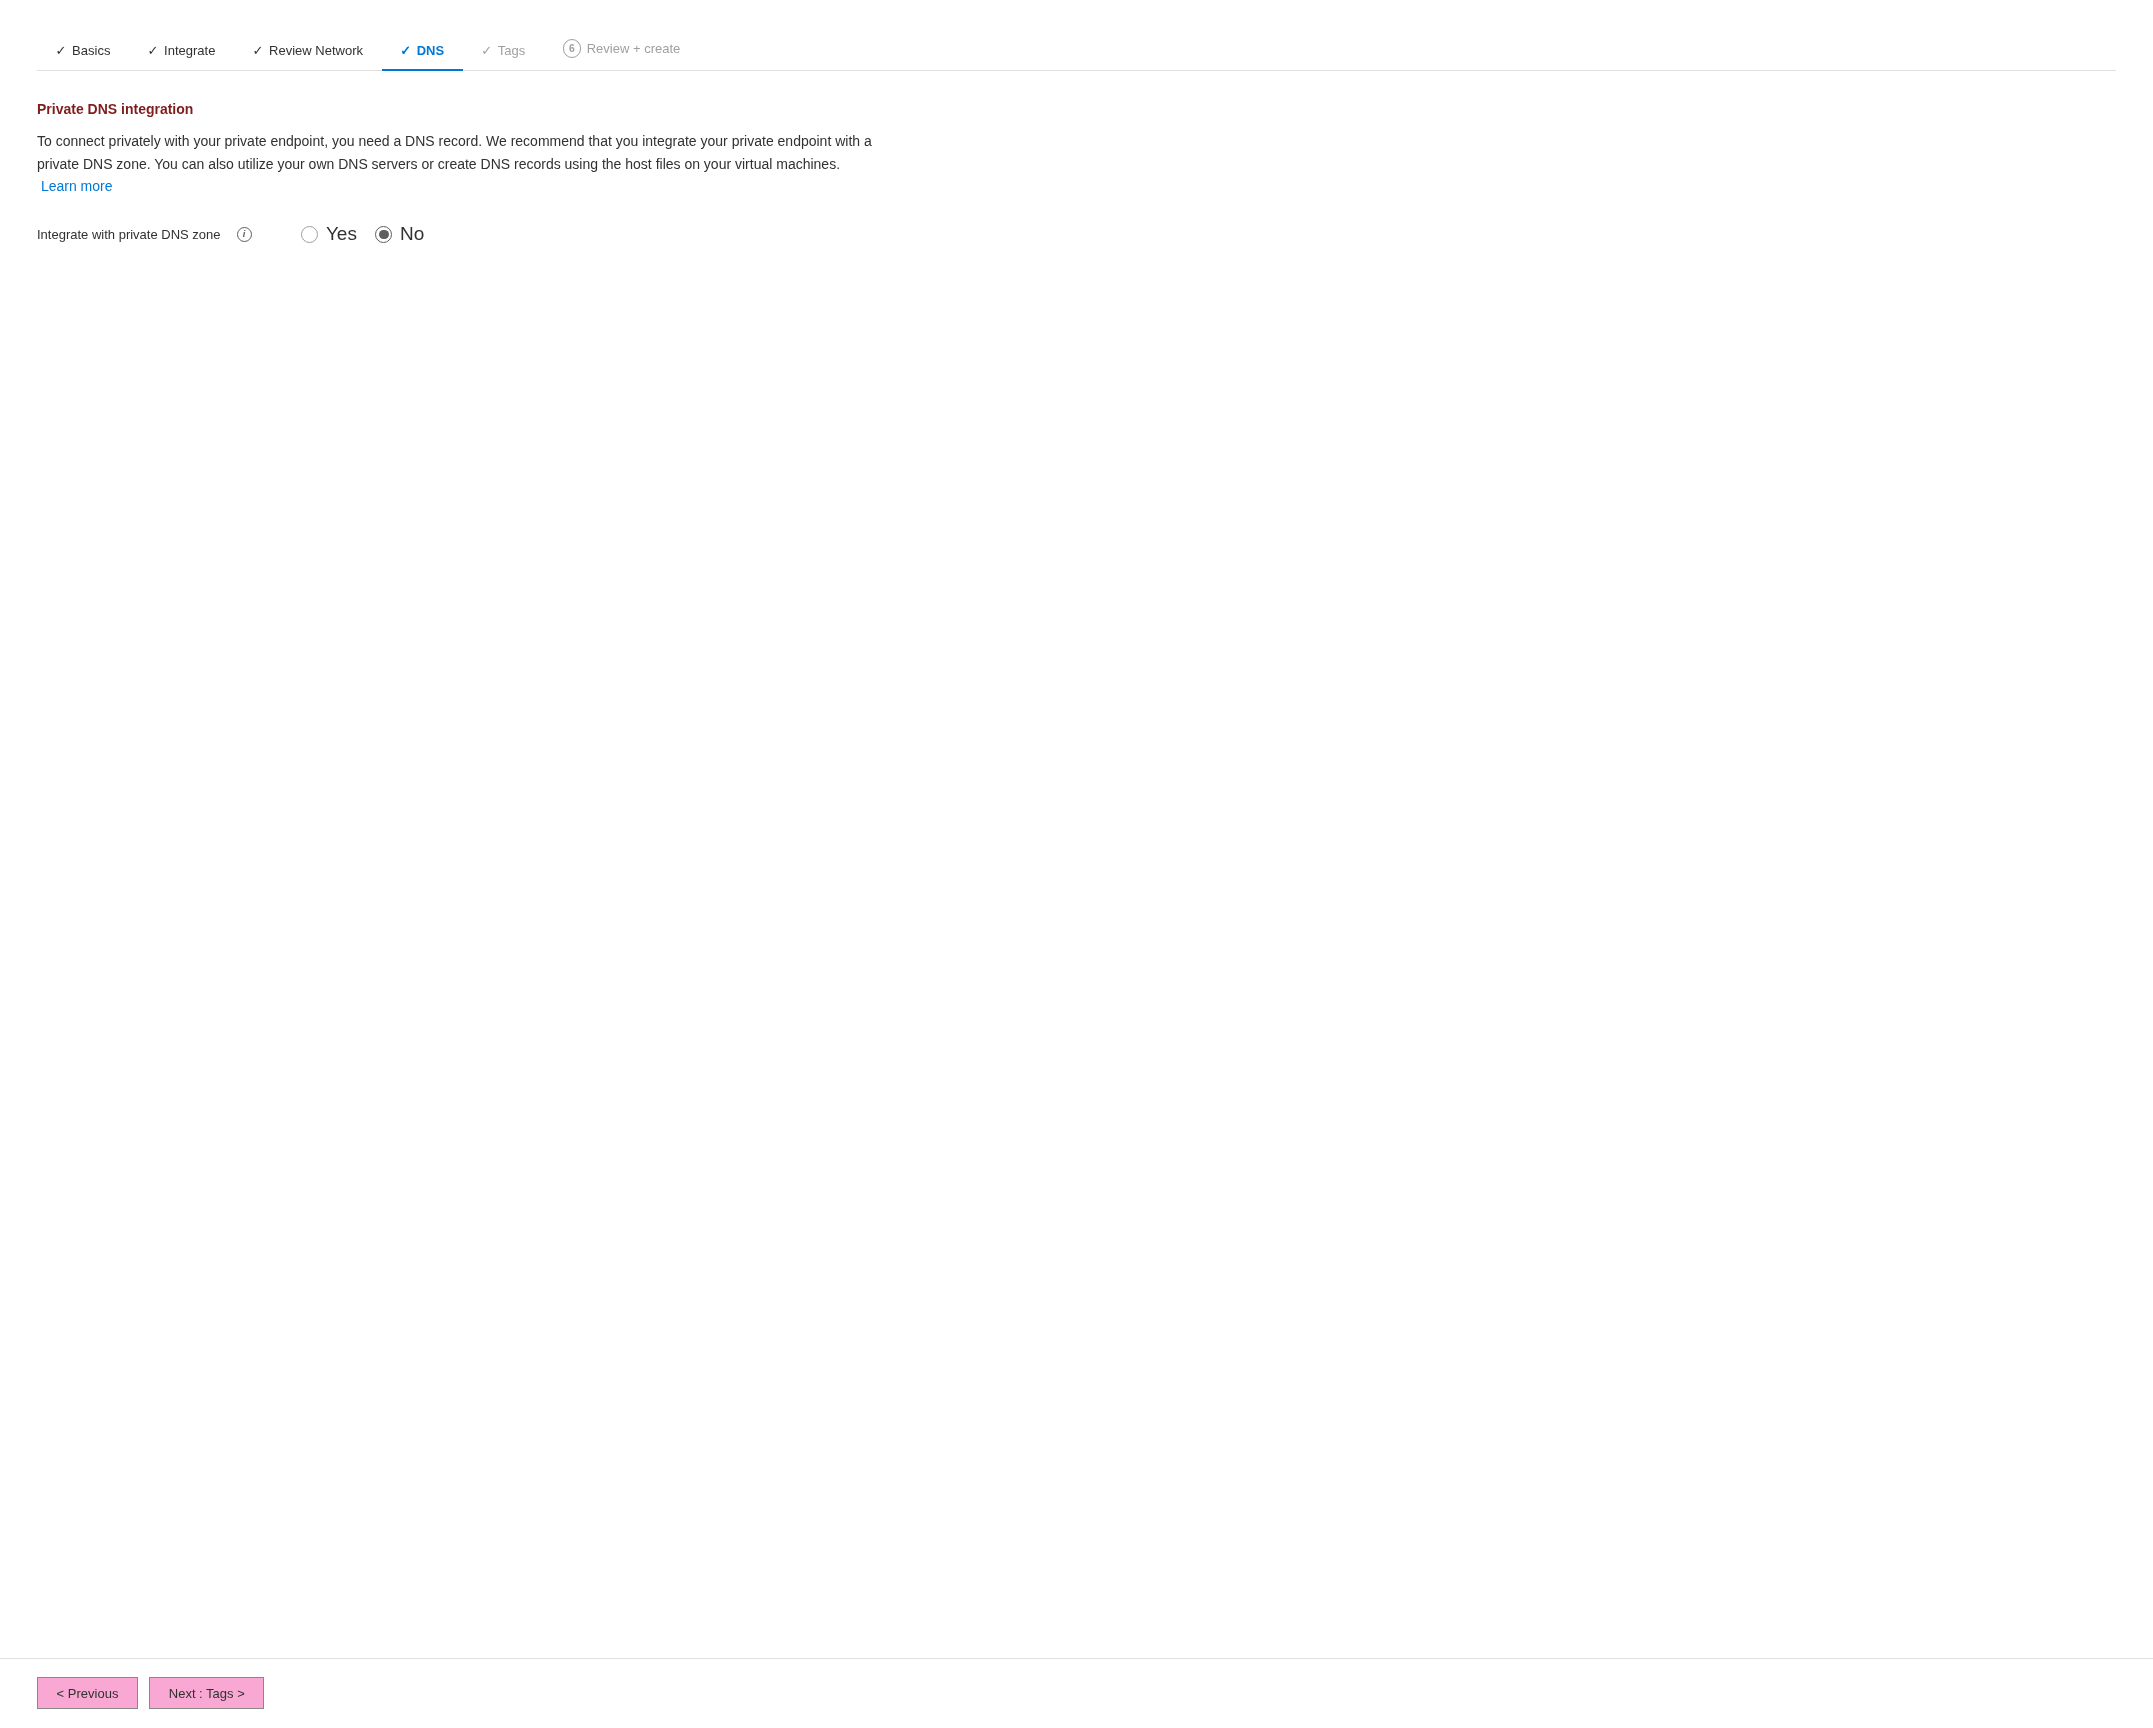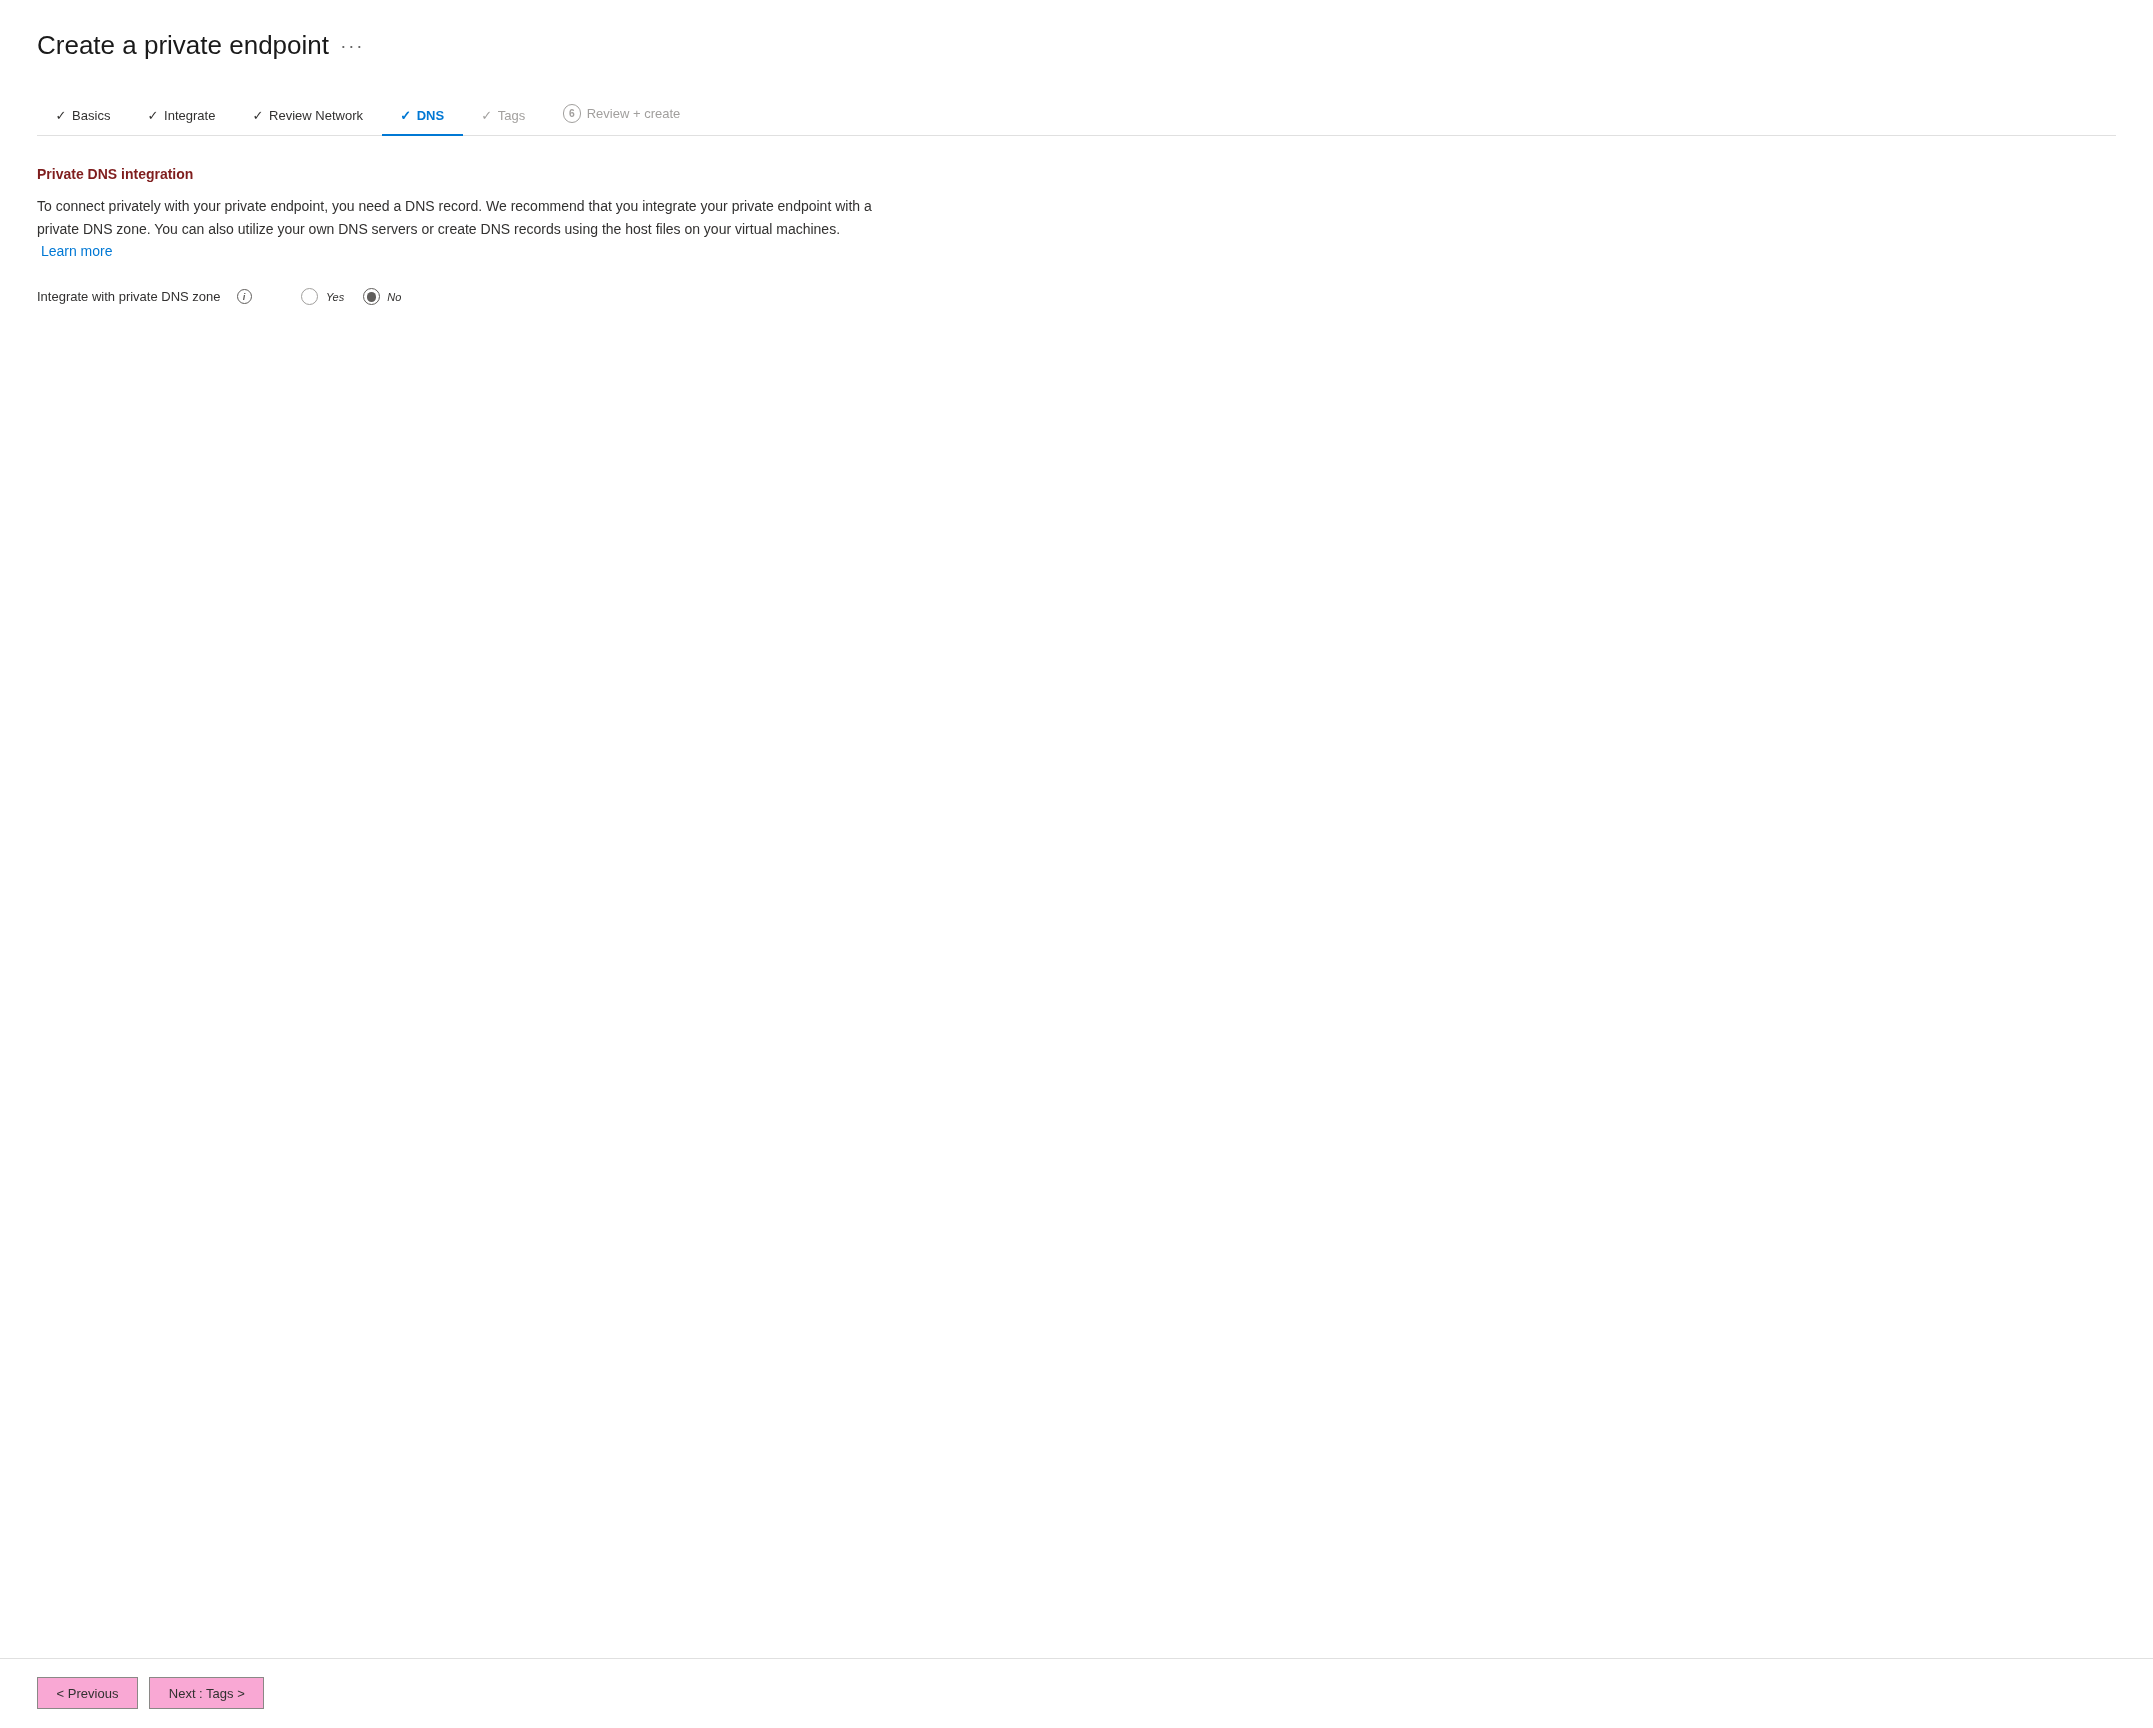--- a/index.html
+++ b/index.html
@@ -194,23 +194,22 @@
 
     .radio-circle.selected::after {
       content: '';
       width: 9.3px;
       height: 9.3px;
       border-radius: 50%;
       background: #605e5c;
     }
 
     .radio-label {
-      font-size: 11px;
-      color: #323130;
-      font-style: italic;
+      font-size: 19px;
+      color: #323130;
     }
 
     
     .footer {
       border-top: 0.9px solid #e0e0e0;
       padding: 18.6px 37px;
       display: flex;
       gap: 11.2px;
       background: #fff;
     }
@@ -223,24 +222,20 @@
       color: #323130;
       cursor: pointer;
       font-family: inherit;
     }
   </style>
 </head>
 <body>
 
 <div class="page-container">
 
-  <div class="page-title-row">
-    <h1 class="page-title">Create a private endpoint</h1>
-    <span class="page-title-ellipsis">···</span>
-  </div>
 
   <nav class="wizard-tabs">
 
     <div class="wizard-tab completed">
       <span class="tab-check">✓</span>
       <span>Basics</span>
     </div>
 
     <div class="wizard-tab completed">
       <span class="tab-check">✓</span>

